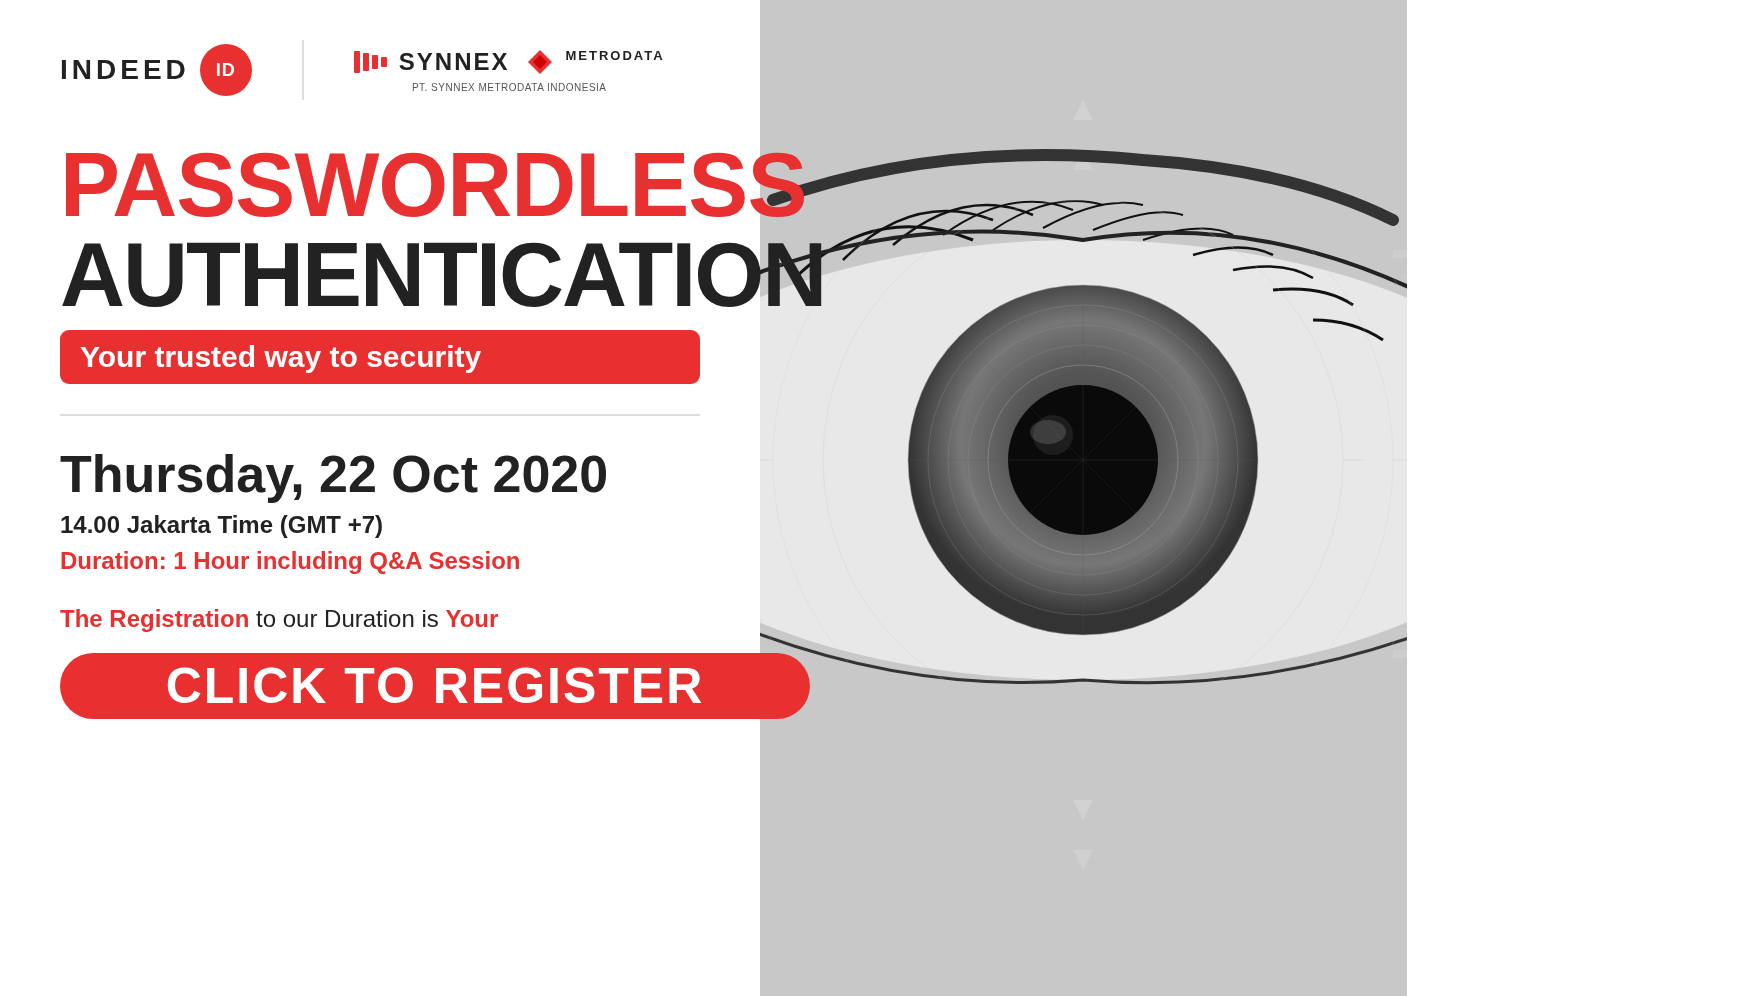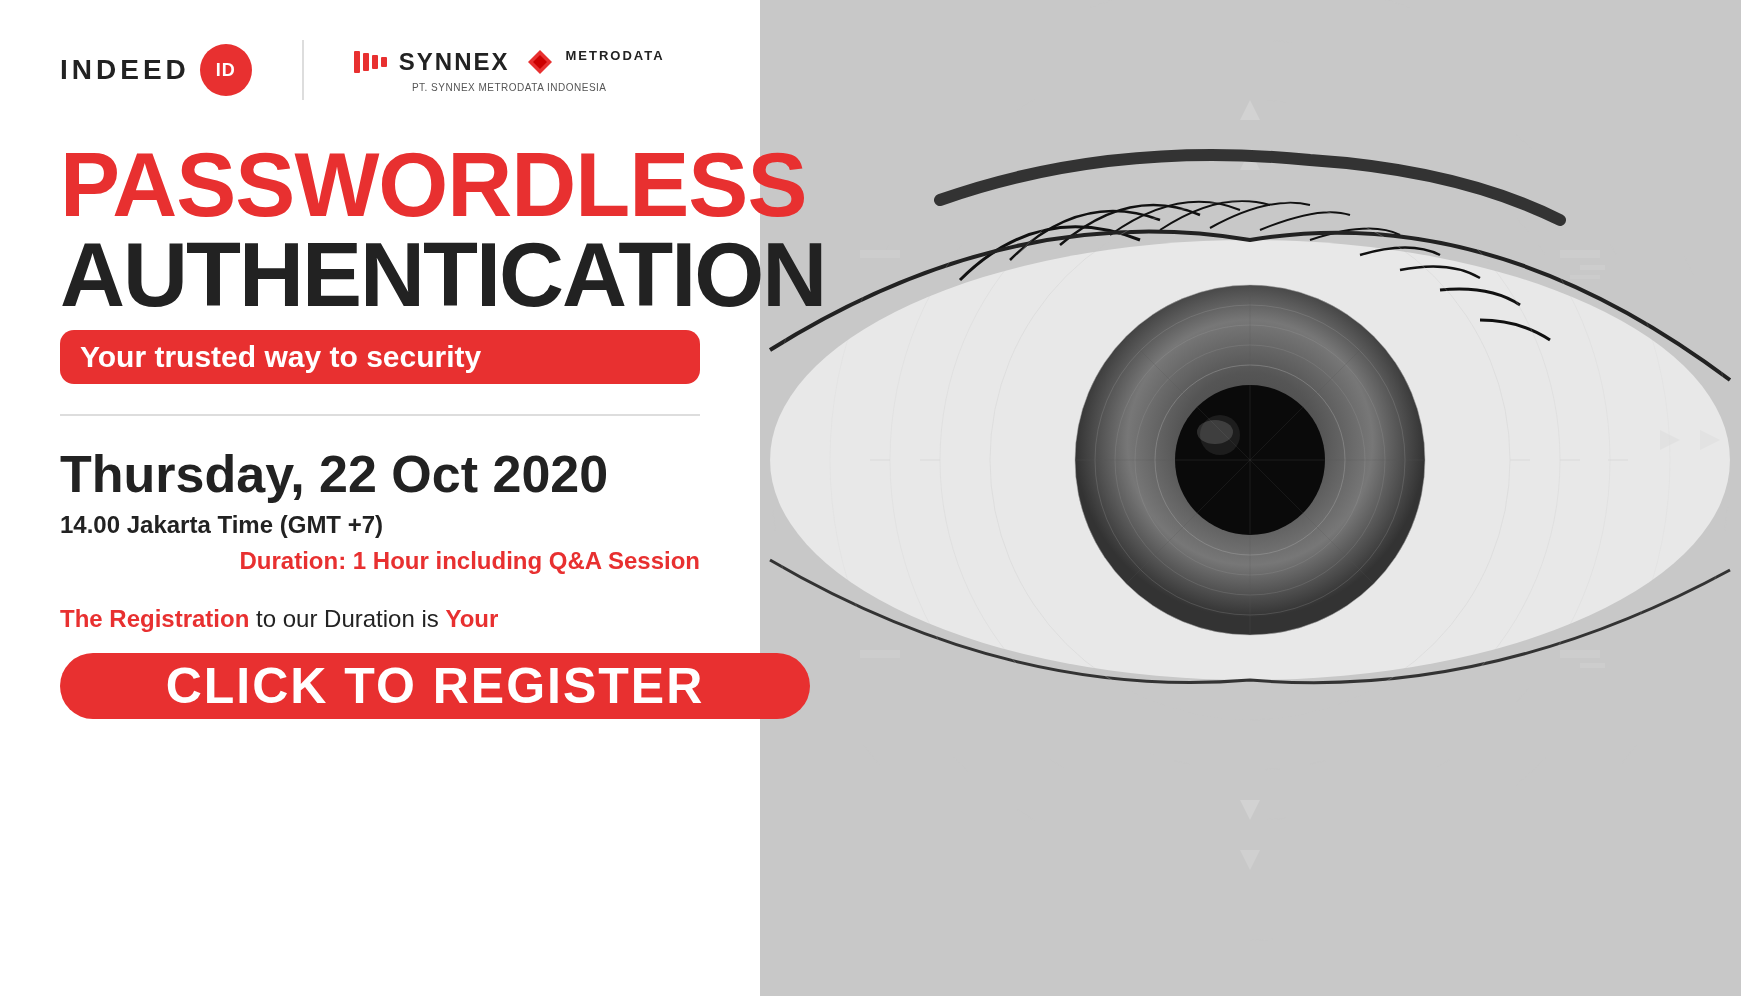--- a/index.html
+++ b/index.html
@@ -6,21 +6,21 @@
 
     body {
       width: 1741px;
       height: 996px;
       overflow: hidden;
       font-family: 'Arial', sans-serif;
       background: #fff;
     }
 
     .container {
-      width: 1741px;
+      width: 1407px;
       height: 996px;
       display: flex;
       position: relative;
       background: #701a75;
     }
 
     
     .left-panel {
       width: 760px;
       height: 100%;
@@ -173,21 +173,21 @@
     }
 
     .subtitle-bar {
       background: #e83030;
       color: white;
       font-size: 30px;
       font-weight: 600;
       padding: 10px 20px;
       display: inline-block;
       margin-bottom: 30px;
-      border-radius: 14px;
+      border-radius: 9px;
     }
 
     .divider-line {
       width: 100%;
       height: 2px;
       background: #ddd;
       margin-bottom: 30px;
     }
 
     .event-date {
@@ -202,21 +202,20 @@
       font-size: 24px;
       font-weight: 700;
       color: #222;
       margin-bottom: 8px;
     }
 
     .event-duration {
       font-size: 24px;
       color: #222;
       margin-bottom: 30px;
-      text-align: right;
     }
 
     .event-duration span {
       color: #e83030;
       font-weight: 700;
     }
 
     .registration-text {
       font-size: 24px;
       color: #222;

